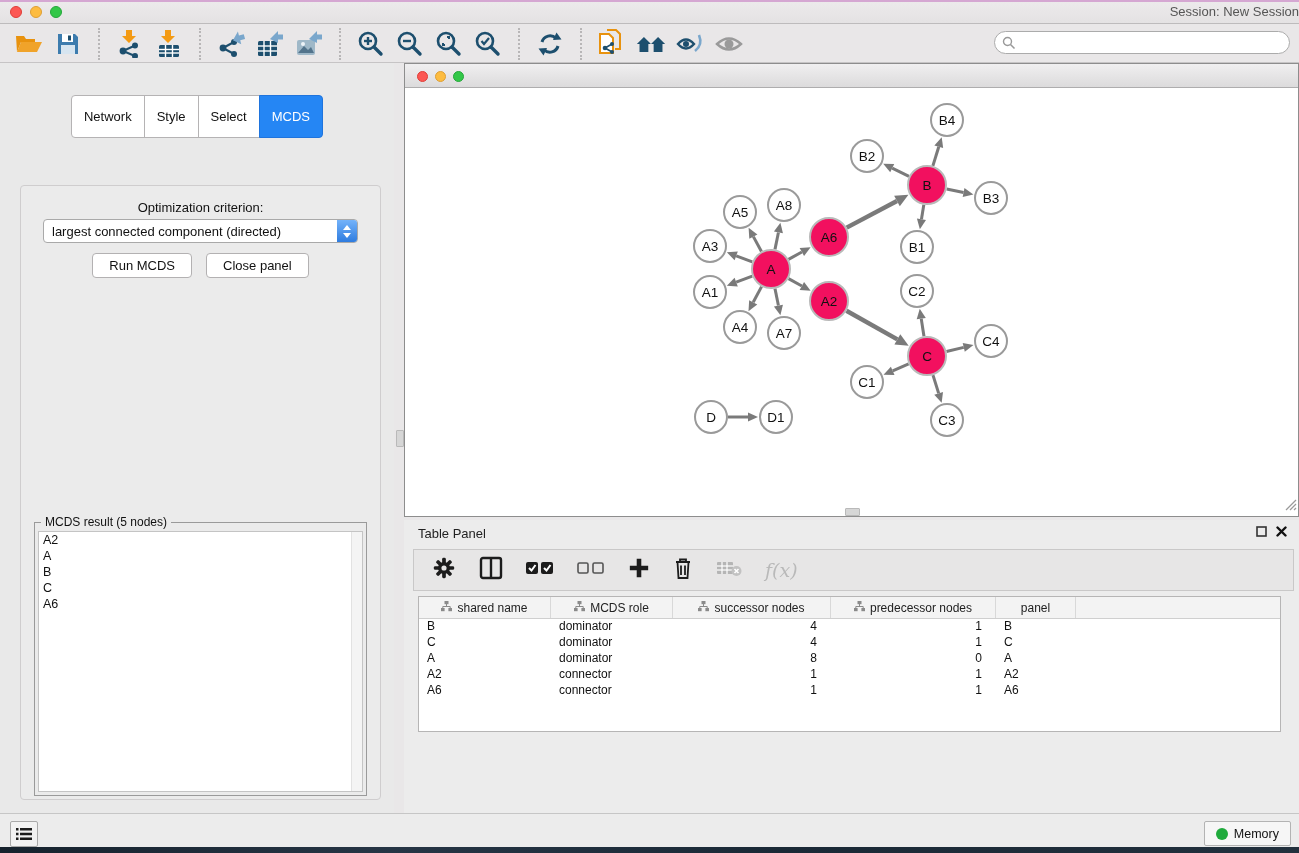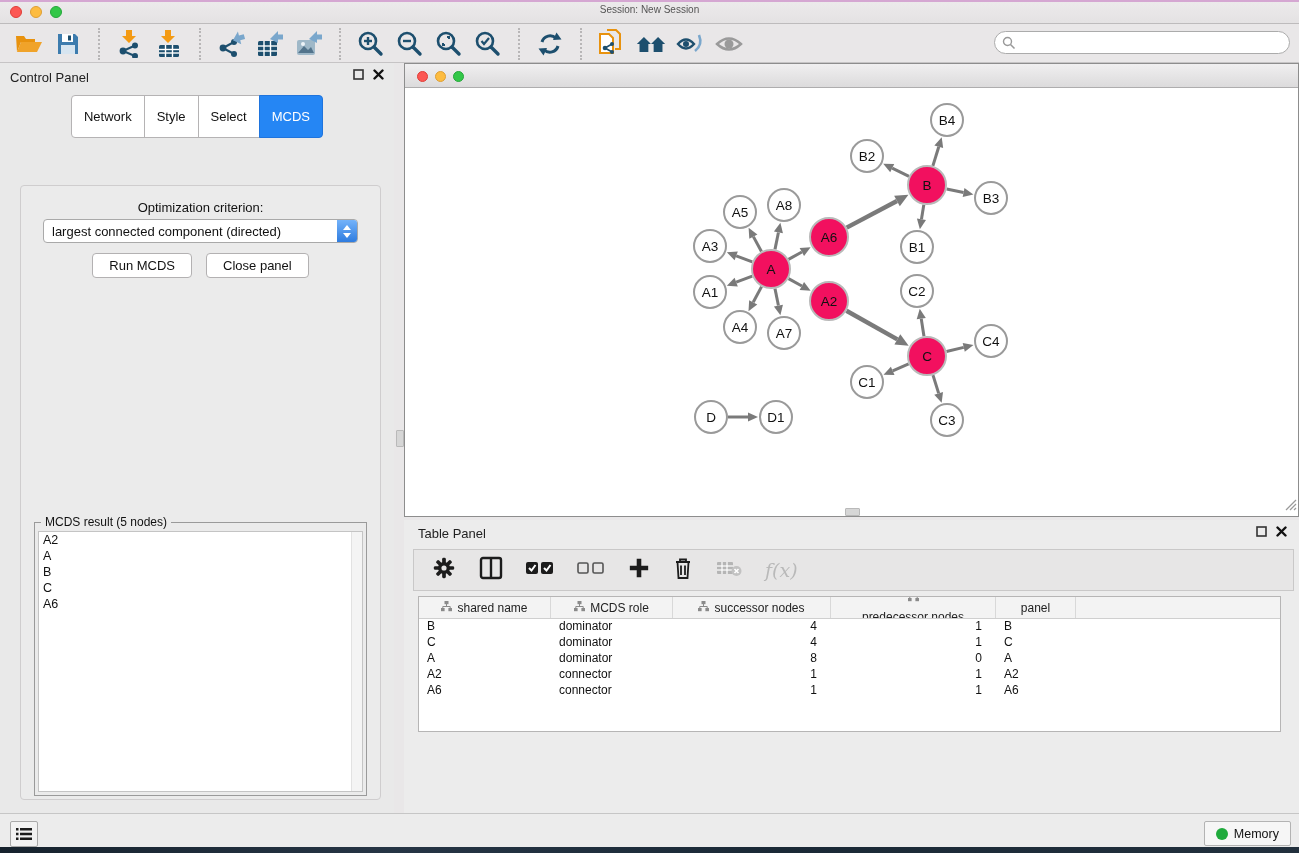--- a/index.html
+++ b/index.html
@@ -2,21 +2,21 @@
 <html><head>
 <meta charset="utf-8">
 <style>
   * { margin:0; padding:0; box-sizing:border-box; }
   html,body { width:1299px; height:853px; overflow:hidden; }
   body { font-family:"Liberation Sans", sans-serif; background:#e9e7e8; position:relative; color:#111; }
 
   
   .titlebar { position:absolute; left:0; top:0; width:1299px; height:24px;
     background:linear-gradient(#d5a7d2 0 2px, #eceaeb 2px, #e4e2e3); border-bottom:1px solid #bdbbbc; }
-  .titlebar .title { position:absolute; left:0; right:0; top:4px; text-align:center; font-size:10px; color:#555; }
+  .titlebar .title { position:absolute; left:0; right:0; top:4px; text-align:right; font-size:13px; color:#555; }
   .lights { position:absolute; left:10px; top:6px; display:flex; gap:8px; }
   .light { width:12px; height:12px; border-radius:50%; }
   .light.red { background:#fc5753; border:1px solid #df3e38; }
   .light.yellow { background:#fdbc40; border:1px solid #de9f34; }
   .light.green { background:#33c748; border:1px solid #24a73a; }
 
   
   .toolbar { position:absolute; left:0; top:25px; width:1299px; height:38px; background:#e9e7e8;
     border-bottom:1px solid #c6c4c5; display:flex; align-items:center; padding-left:14px; gap:9px; }
   .tb-icon { width:30px; height:30px; display:flex; align-items:center; justify-content:center; flex:0 0 auto; }
@@ -265,35 +265,20 @@
   <div class="searchbox">
     <svg width="14" height="14" viewBox="0 0 14 14">
         <circle cx="5.5" cy="5.5" r="4" fill="none" stroke="#999" stroke-width="1.4"></circle>
         <line x1="8.5" y1="8.5" x2="12.5" y2="12.5" stroke="#999" stroke-width="1.6"></line>
       </svg>
     <input type="text" value="" style="">
   </div>
 </div>
 
 <div class="control-panel">
-  <div class="panel-head">
-    <span class="panel-title">Control Panel</span>
-    <span class="head-icons">
-      <span>
-          <svg width="11" height="11" viewBox="0 0 11 11">
-            <rect x="1" y="1" width="9" height="9" fill="none" stroke="#333" stroke-width="1.6"></rect>
-          </svg>
-        </span>
-      <span>
-          <svg width="11" height="11" viewBox="0 0 11 11">
-            <path d="M1.5 1.5 L9.5 9.5 M9.5 1.5 L1.5 9.5" stroke="#111" stroke-width="2.4" stroke-linecap="round"></path>
-          </svg>
-        </span>
-    </span>
-  </div>
   <div class="tabset cp-tabs" id="cp-tabs">
       <div class="tab">Network</div>
       <div class="tab">Style</div>
       <div class="tab">Select</div>
       <div class="tab active">MCDS</div>
     </div>
   <div class="cp-box">
     <div class="opt-label">Optimization criterion:</div>
     <div class="select">
       <span class="value">largest connected component (directed)</span>
@@ -572,21 +557,21 @@
                 <rect x="3.5" y="0" width="4" height="3.2"></rect>
                 <rect x="0" y="7" width="3.6" height="3.2"></rect>
                 <rect x="7.4" y="7" width="3.6" height="3.2"></rect>
               </g>
               <g stroke="#8a8a8a" stroke-width="1">
                 <path d="M5.5 3 v2.5 M1.8 7 V5.5 h7.4 V7" fill="none"></path>
               </g>
             </svg></span>
           <span>successor nodes</span>
         </div>
-        <div class="th" style="width: 165px; flex-direction: column;">
+        <div class="th" style="width: 165px;">
           <span><svg width="11" height="11" viewBox="0 0 11 11">
               <g fill="#8a8a8a">
                 <rect x="3.5" y="0" width="4" height="3.2"></rect>
                 <rect x="0" y="7" width="3.6" height="3.2"></rect>
                 <rect x="7.4" y="7" width="3.6" height="3.2"></rect>
               </g>
               <g stroke="#8a8a8a" stroke-width="1">
                 <path d="M5.5 3 v2.5 M1.8 7 V5.5 h7.4 V7" fill="none"></path>
               </g>
             </svg></span>

